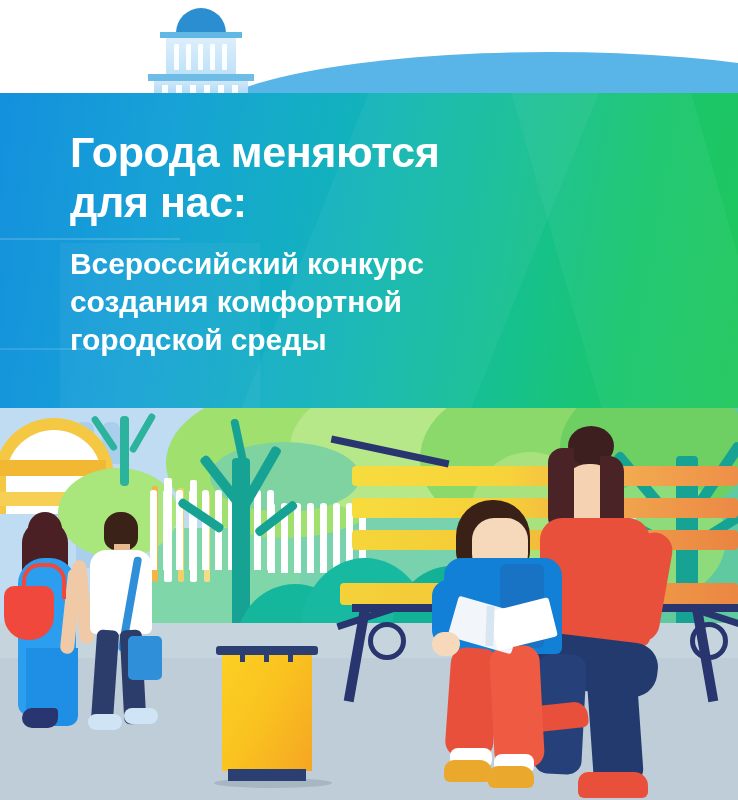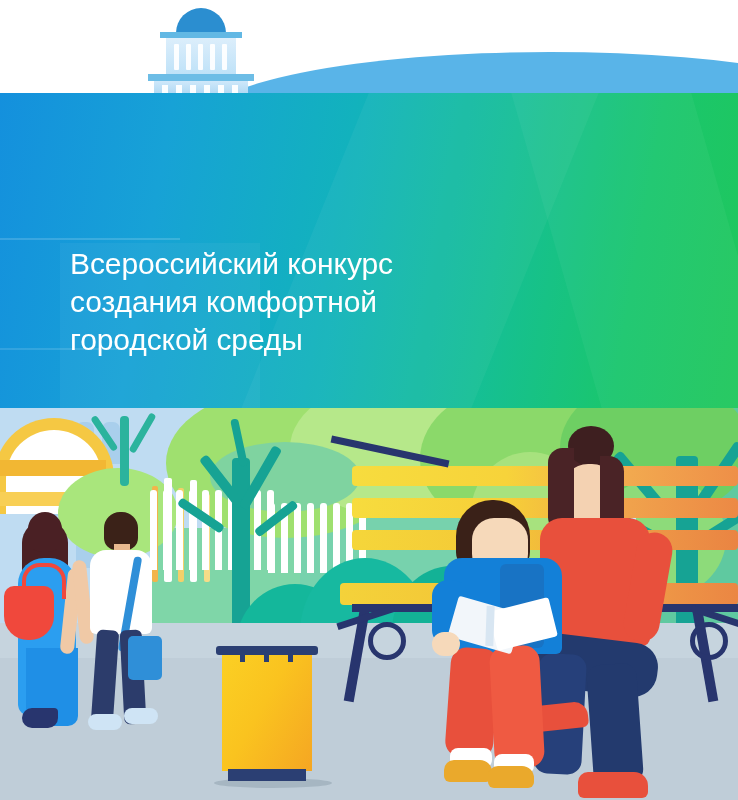--- a/index.html
+++ b/index.html
@@ -28,21 +28,21 @@
           overflow:hidden;}
   .banner .ghost{position:absolute;background:rgba(255,255,255,.045);}
   .g1{left:300px;top:-40px;width:230px;height:420px;transform:skewX(-22deg);}
   .g2{left:560px;top:-60px;width:180px;height:460px;transform:skewX(16deg);}
   .g3{left:60px;top:150px;width:200px;height:180px;background:rgba(255,255,255,.05);}
   .gline{position:absolute;left:0;top:145px;width:180px;height:2px;background:rgba(255,255,255,.16);}
   .gline2{position:absolute;left:0;top:255px;width:120px;height:2px;background:rgba(255,255,255,.13);}
 
   .headline{position:absolute;left:70px;top:127px;color:#ffffff;font-weight:700;
             font-size:43px;line-height:50px;letter-spacing:-.4px;white-space:pre-line;}
-  .subline{position:absolute;left:70px;top:245px;color:#ffffff;font-weight:400;
+  .subline{position:absolute;left:70px;top:245px;color:#ffffff;font-weight:700;
            font-size:30px;line-height:38px;letter-spacing:-.1px;white-space:pre-line;}
 
   
   .scene{position:absolute;left:0;top:408px;width:738px;height:392px;overflow:hidden;background:#cfe3f2;}
 
   
   .citywall{position:absolute;left:0;top:0;width:330px;height:215px;background:#bfdcf2;}
   .cityrow{position:absolute;background:#a9cfec;border-radius:7px 7px 0 0;}
   .goldarch{position:absolute;left:-6px;top:10px;width:120px;height:96px;background:#f5c843;border-radius:60px 60px 0 0;}
   .goldarch-in{position:absolute;left:6px;top:22px;width:96px;height:84px;background:#ffffff;border-radius:48px 48px 0 0;}
@@ -173,20 +173,22 @@
   </div>
 
   <div class="banner">
     <div class="ghost g1"></div>
     <div class="ghost g2"></div>
     <div class="ghost g3"></div>
     <div class="gline"></div>
     <div class="gline2"></div>
   </div>
 
+  <div class="headline">Города меняются
+для нас:</div>
   <div class="subline">Всероссийский конкурс
 создания комфортной
 городской среды</div>
 
   <div class="scene">
 
     <div class="citywall"></div>
     <div class="cityrow" style="left:50px;top:14px;width:18px;height:42px;"></div>
     <div class="cityrow" style="left:50px;top:66px;width:18px;height:42px;"></div>
     <div class="cityrow" style="left:50px;top:118px;width:18px;height:42px;"></div>

